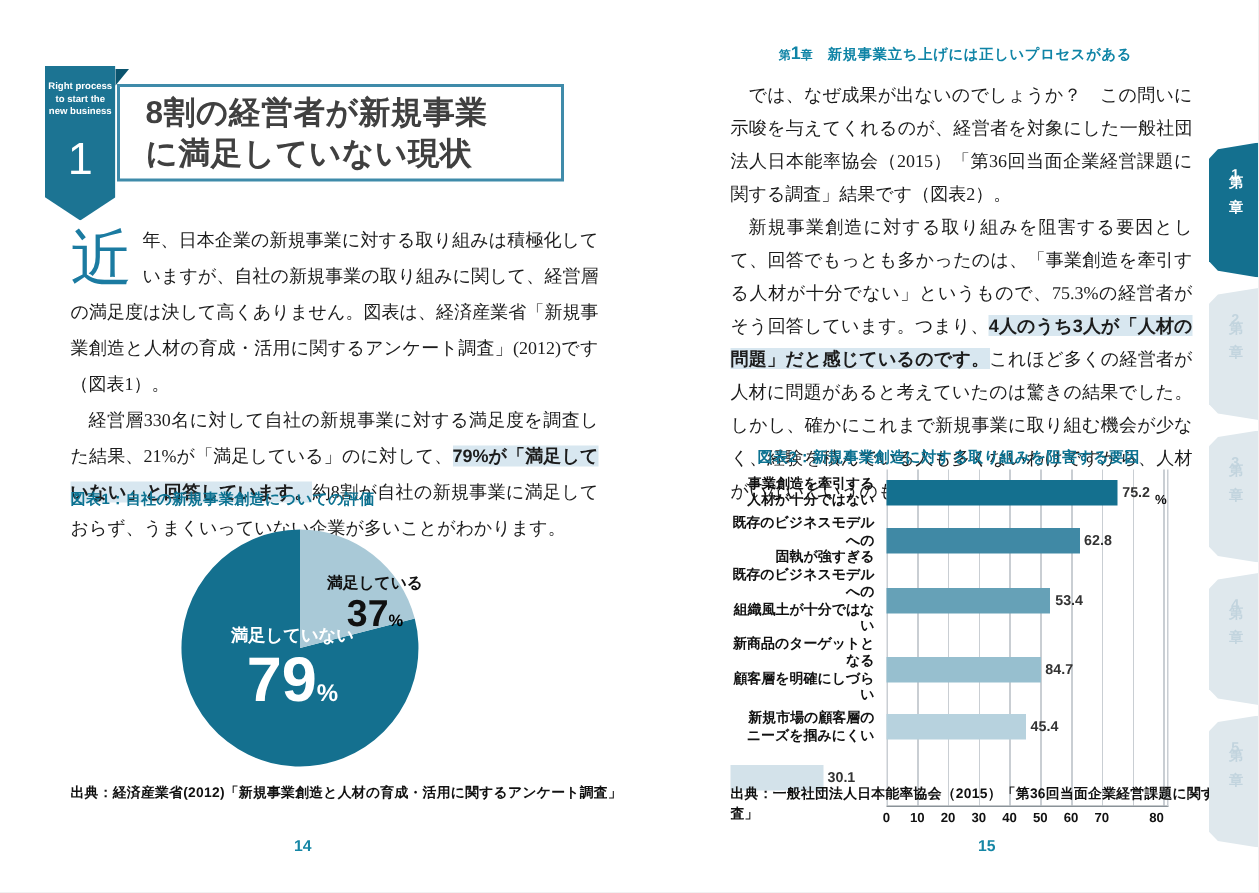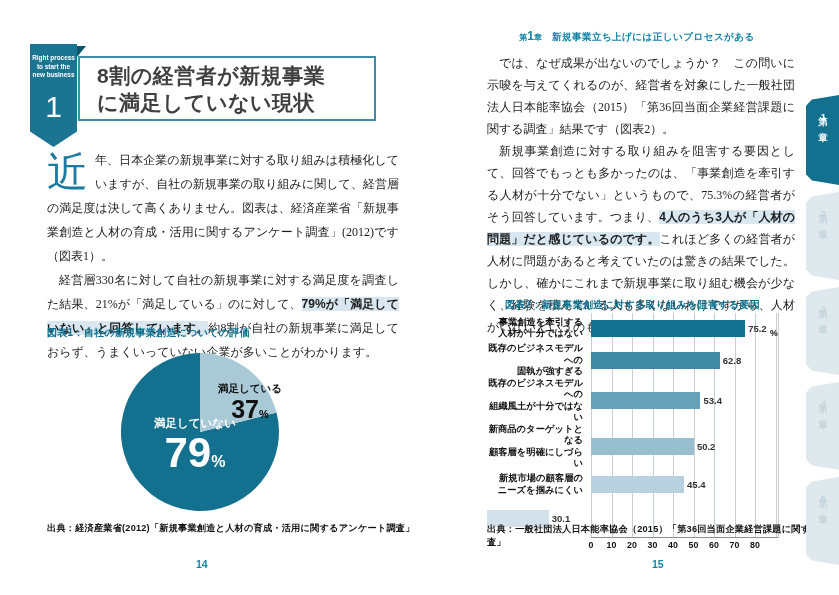--- a/index.html
+++ b/index.html
@@ -172,21 +172,21 @@
             <span class="bval">53.4</span>
           </div>
         </div>
         <div class="brow">
           <div class="blabel">
             <div>新商品のターゲットとなる</div>
             <div>顧客層を明確にしづらい</div>
           </div>
           <div class="btrack">
             <div class="bar" style="width: 102.91px; background: rgb(151, 191, 207);"></div>
-            <span class="bval">50.2</span>
+            <span class="bval">84.7</span>
           </div>
         </div>
         <div class="brow">
           <div class="blabel">
             <div>新規市場の顧客層の</div>
             <div>ニーズを掴みにくい</div>
           </div>
           <div class="btrack">
             <div class="bar" style="width: 93.07px; background: rgb(183, 210, 222);"></div>
             <span class="bval">45.4</span>
@@ -201,21 +201,21 @@
       </div>
     <div class="bar-x-axis">
         <span class="tick" style="left: 104px;">0</span>
         <span class="tick" style="left: 124.5px;">10</span>
         <span class="tick" style="left: 145px;">20</span>
         <span class="tick" style="left: 165.5px;">30</span>
         <span class="tick" style="left: 186px;">40</span>
         <span class="tick" style="left: 206.5px;">50</span>
         <span class="tick" style="left: 227px;">60</span>
         <span class="tick" style="left: 247.5px;">70</span>
-        <span class="tick" style="left: 268px;">80</span>
+        <span class="tick" style="left: 284px;">80</span>
       </div>
     <span class="x-unit">%</span>
   </div>
 
   <div class="source src2">出典：一般社団法人日本能率協会（2015）「第36回当面企業経営課題に関する調査」</div>
   <div class="pagenum pn15">15</div>
 
   <div class="tabstrip">
     <div class="tab t1 active">
         <span>第1章</span>

